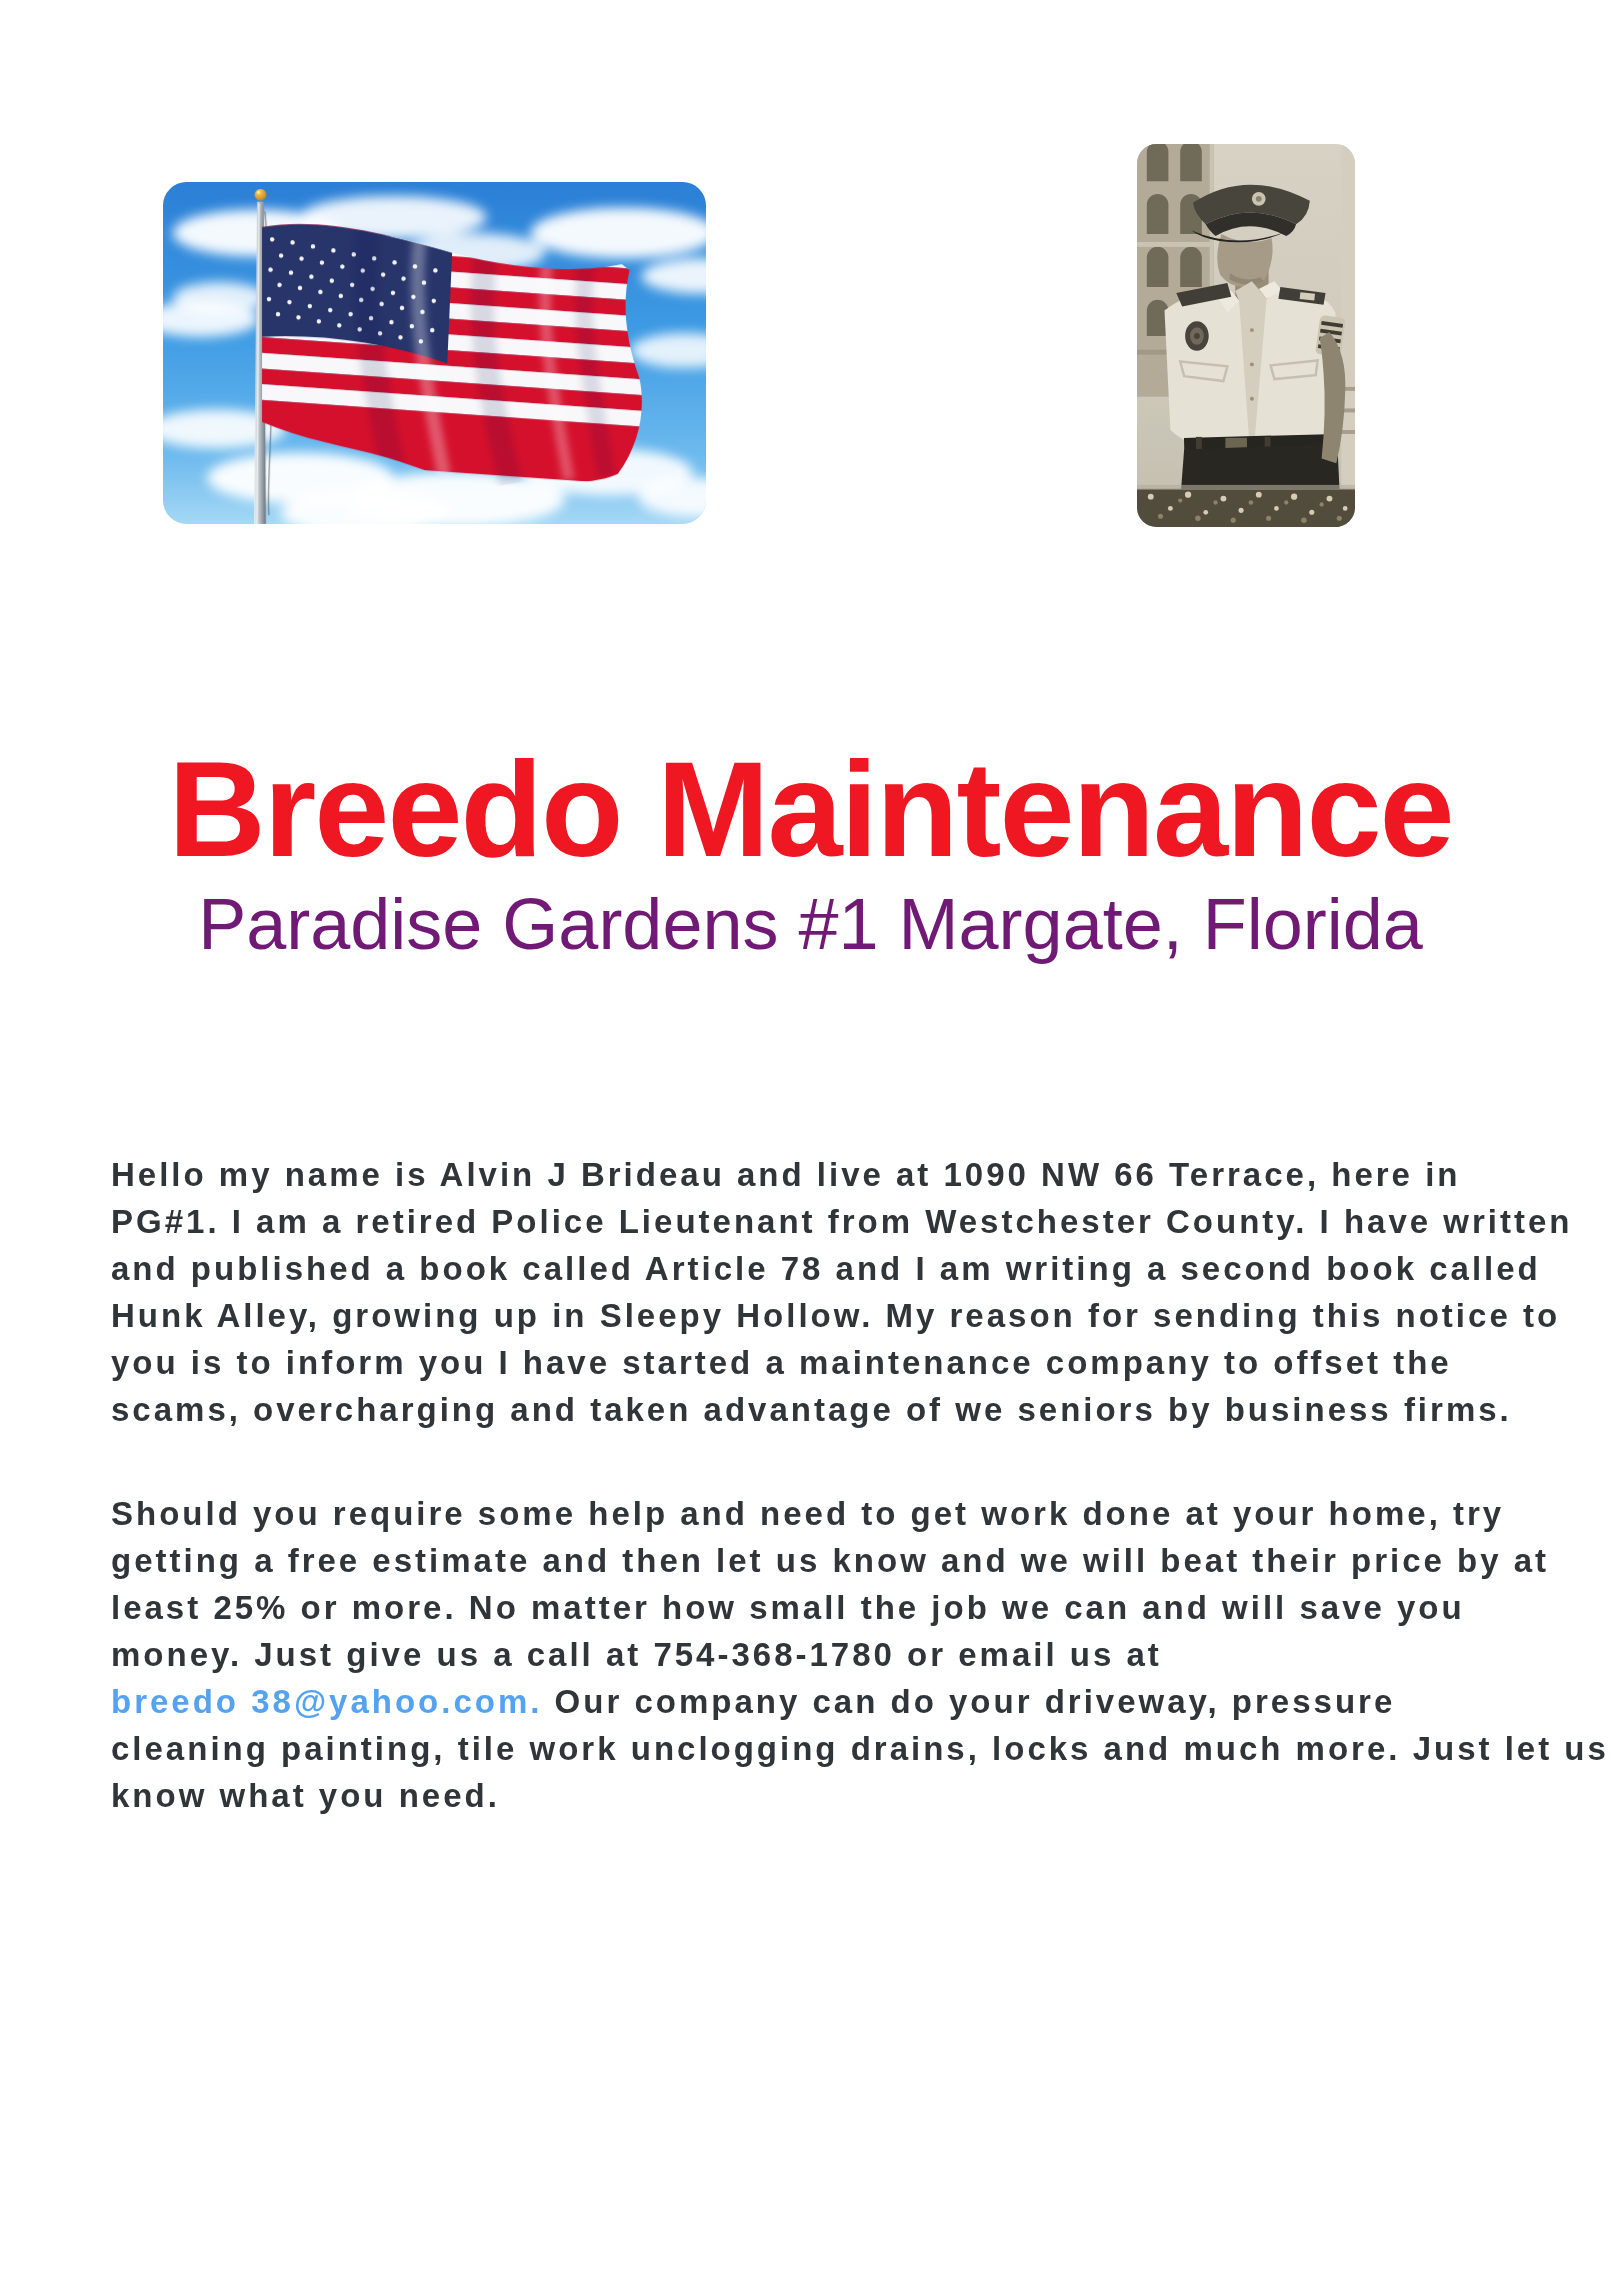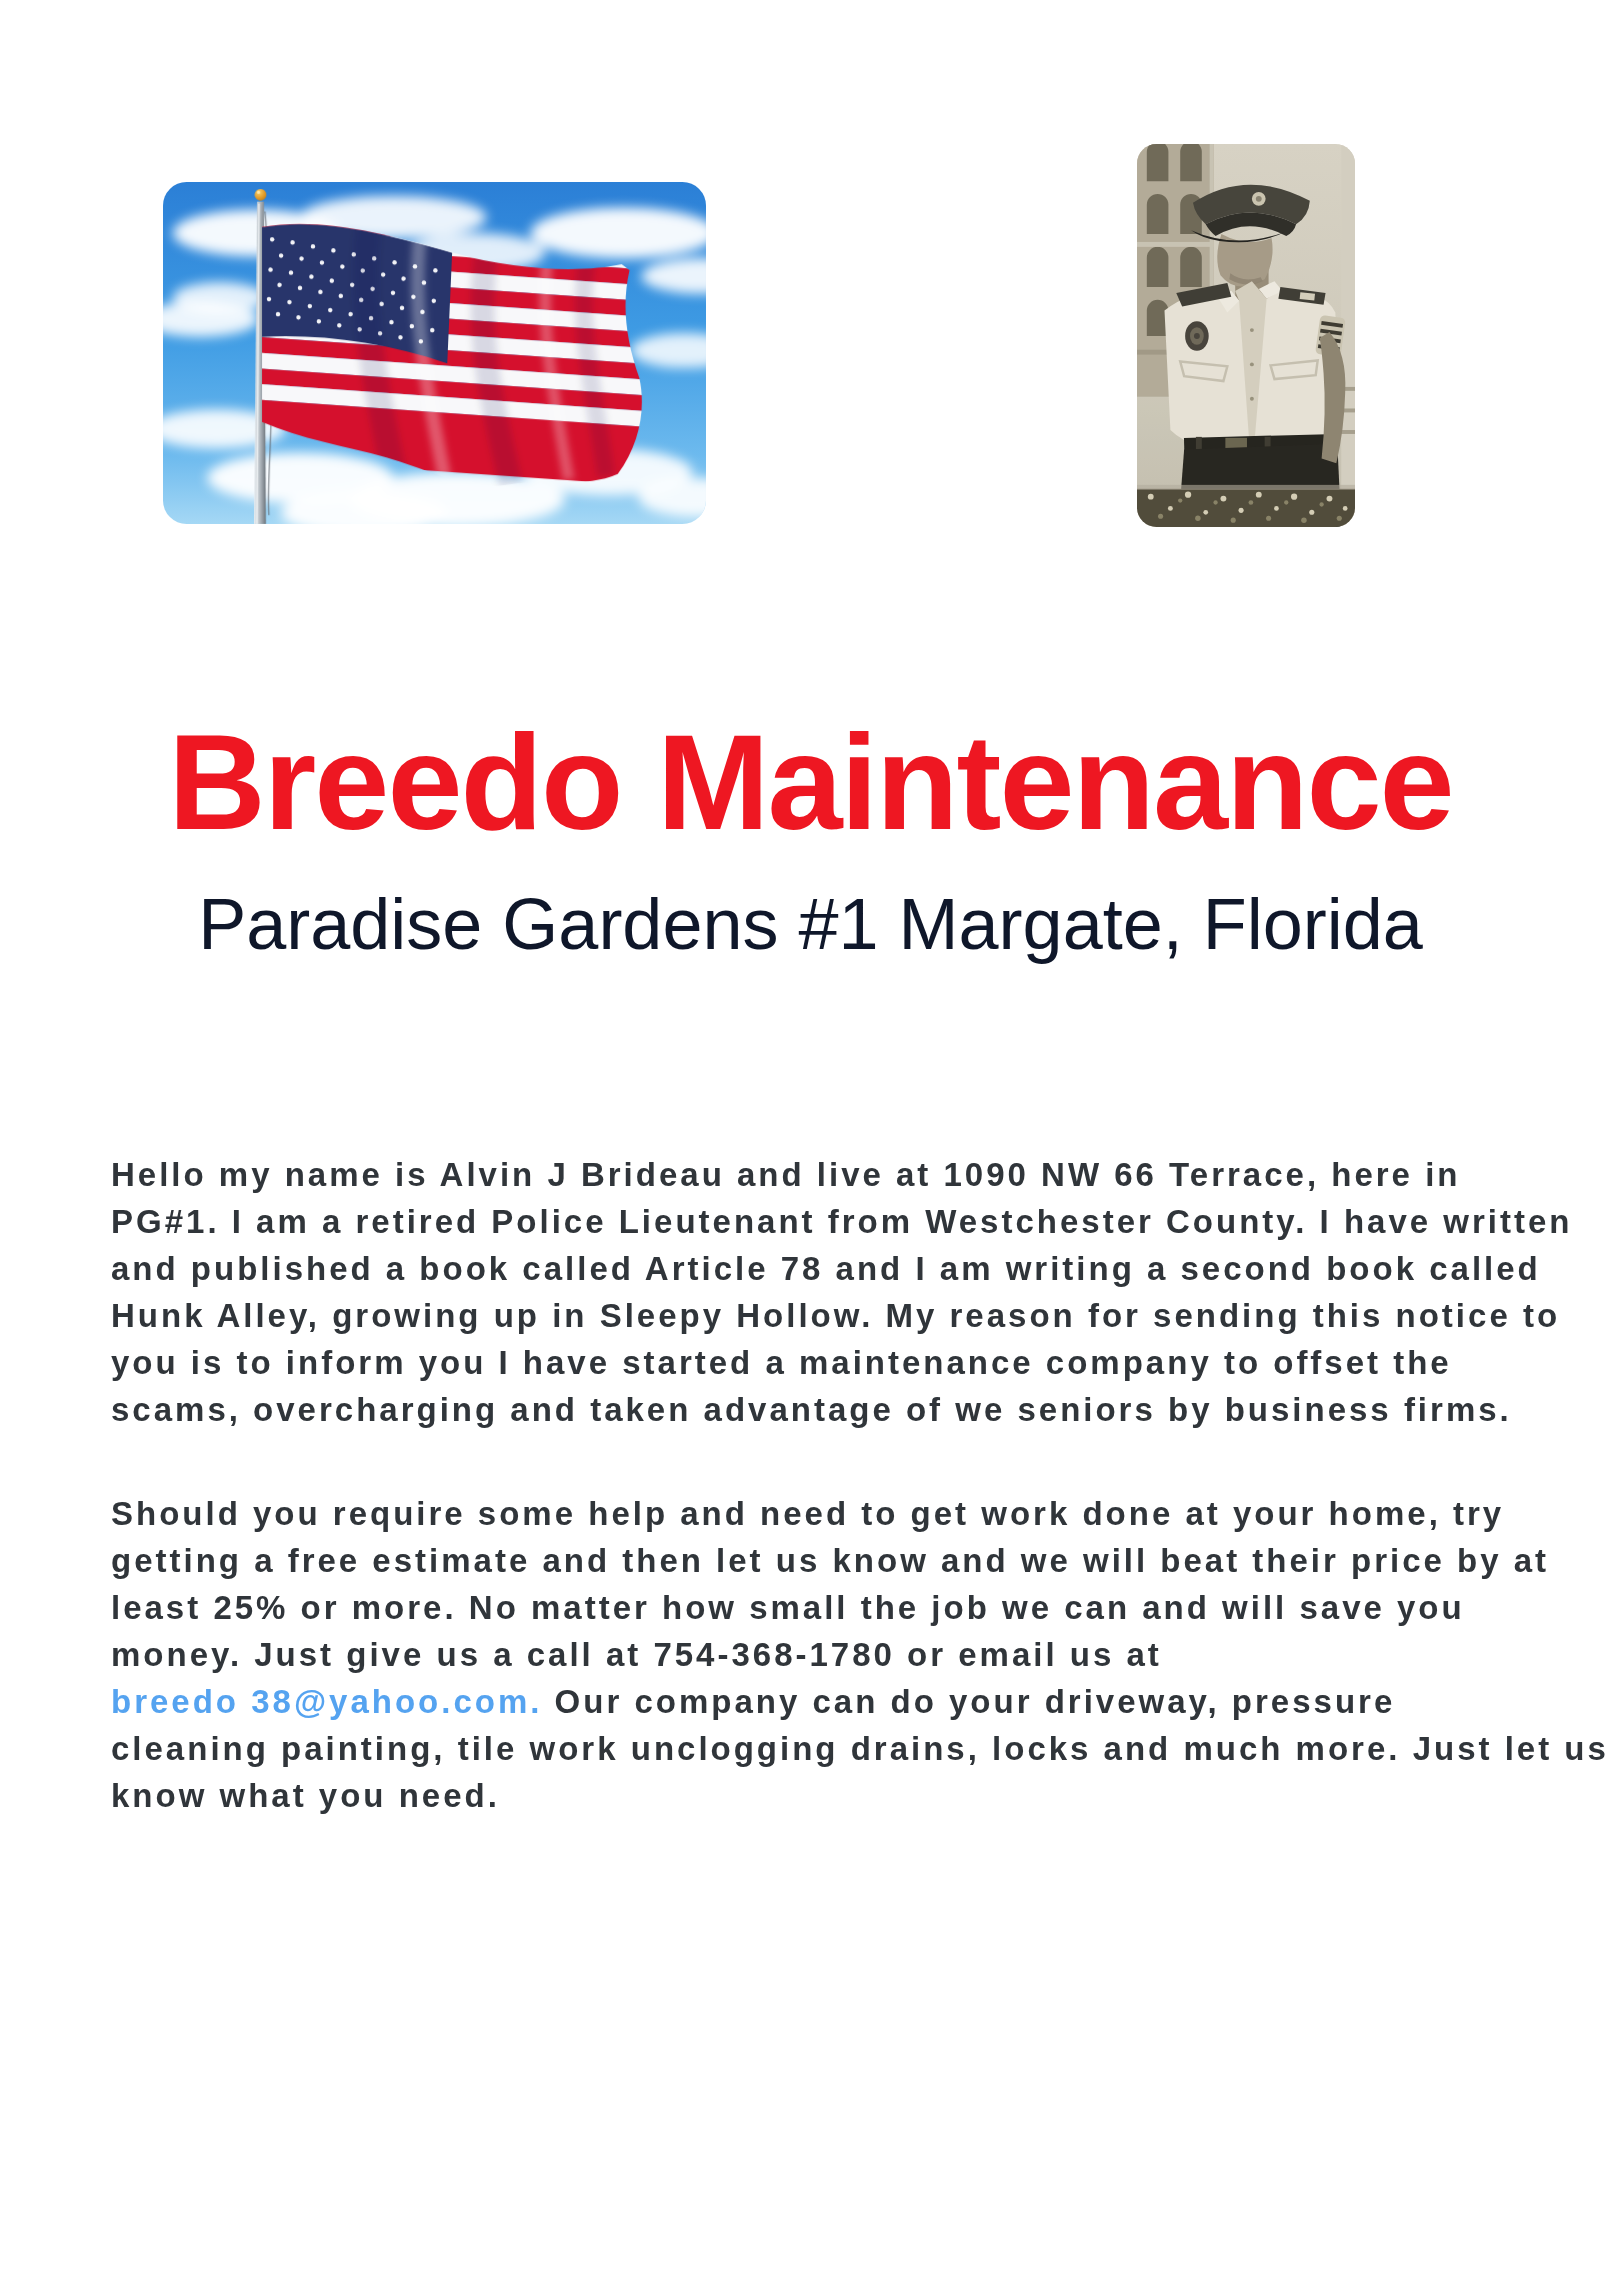--- a/index.html
+++ b/index.html
@@ -16,21 +16,21 @@
     left:163px;top:182px;width:543px;height:342px;
     border-radius:23.5px;
   }
   #officer-photo{
     left:1137px;top:144px;width:218px;height:383px;
     border-radius:19.6px;
   }
   .photo svg{display:block;width:100%;height:100%;}
   
   #page-title{
-    position:absolute;left:0;top:715px;width:1621px;
+    position:absolute;left:0;top:742px;width:1621px;
     text-align:center;
     font-size:135px;font-weight:bold;line-height:1;
     letter-spacing:-2px;
     white-space:pre;
   }
   #page-subtitle{
     position:absolute;left:0;top:888px;width:1621px;
     text-align:center;
     font-size:72px;font-weight:normal;line-height:1;
     white-space:pre;
@@ -318,18 +318,18 @@
             <circle cx="188" cy="368" r="2.2"></circle>
             <circle cx="206" cy="382" r="2.6"></circle>
         </g>
       </g>
 
       <rect x="0" y="0" width="222" height="391" fill="#8a7f5f" opacity="0.06"></rect>
     </svg>
   </div>
 
   <div id="page-title" style="color: rgb(238, 23, 34);">Breedo Maintenance</div>
-  <div id="page-subtitle" style="color: #0f172a;">Paradise Gardens #1 Margate, Florida</div>
+  <div id="page-subtitle" style="color: #701a75;">Paradise Gardens #1 Margate, Florida</div>
 
   <div id="body-text" style="color: rgb(48, 53, 58);"><div class="paragraph"><div class="body-line"><span>Hello my name is Alvin J Brideau and live at 1090 NW 66 Terrace, here in</span></div><div class="body-line"><span>PG#1. I am a retired Police Lieutenant from Westchester County. I have written</span></div><div class="body-line"><span>and published a book called Article 78 and I am writing a second book called</span></div><div class="body-line"><span>Hunk Alley, growing up in Sleepy Hollow. My reason for sending this notice to</span></div><div class="body-line"><span>you is to inform you I have started a maintenance company to offset the</span></div><div class="body-line"><span>scams, overcharging and taken advantage of we seniors by business firms.</span></div></div><div class="paragraph"><div class="body-line"><span>Should you require some help and need to get work done at your home, try</span></div><div class="body-line"><span>getting a free estimate and then let us know and we will beat their price by at</span></div><div class="body-line"><span>least 25% or more. No matter how small the job we can and will save you</span></div><div class="body-line"><span>money. Just give us a call at 754-368-1780 or email us at</span></div><div class="body-line"><span style="color: rgb(85, 163, 240);">breedo 38@yahoo.com.</span><span> Our company can do your driveway, pressure</span></div><div class="body-line"><span>cleaning painting, tile work unclogging drains, locks and much more. Just let us</span></div><div class="body-line"><span>know what you need.</span></div></div></div>
 
 </div>
 
 
 </body></html>

